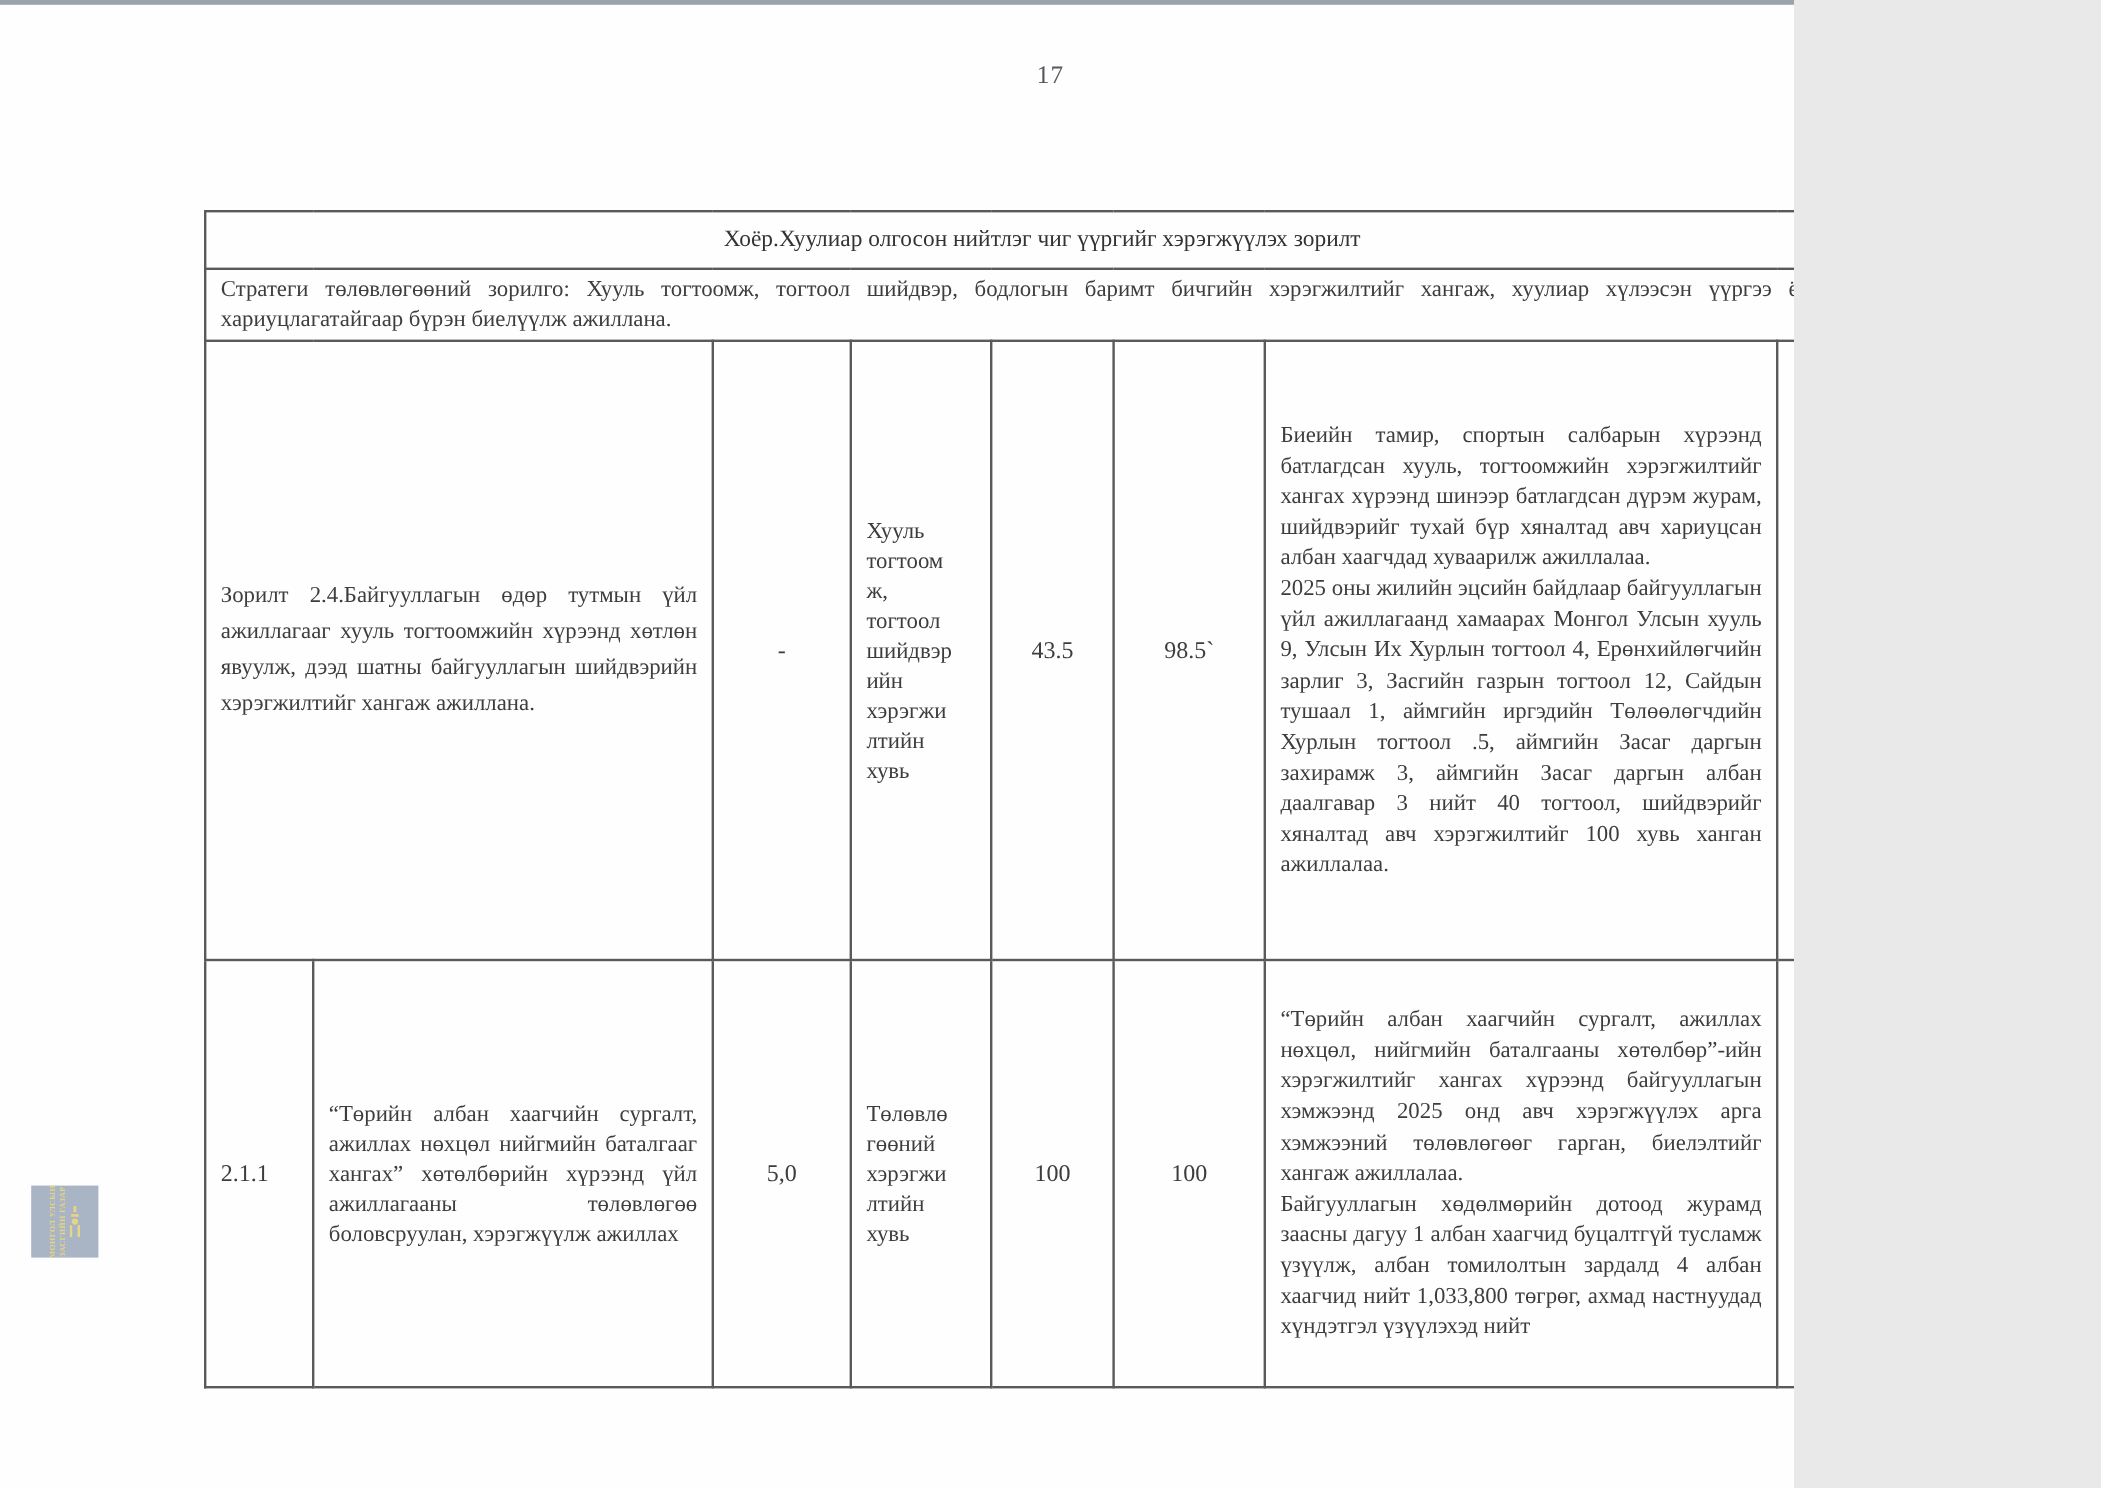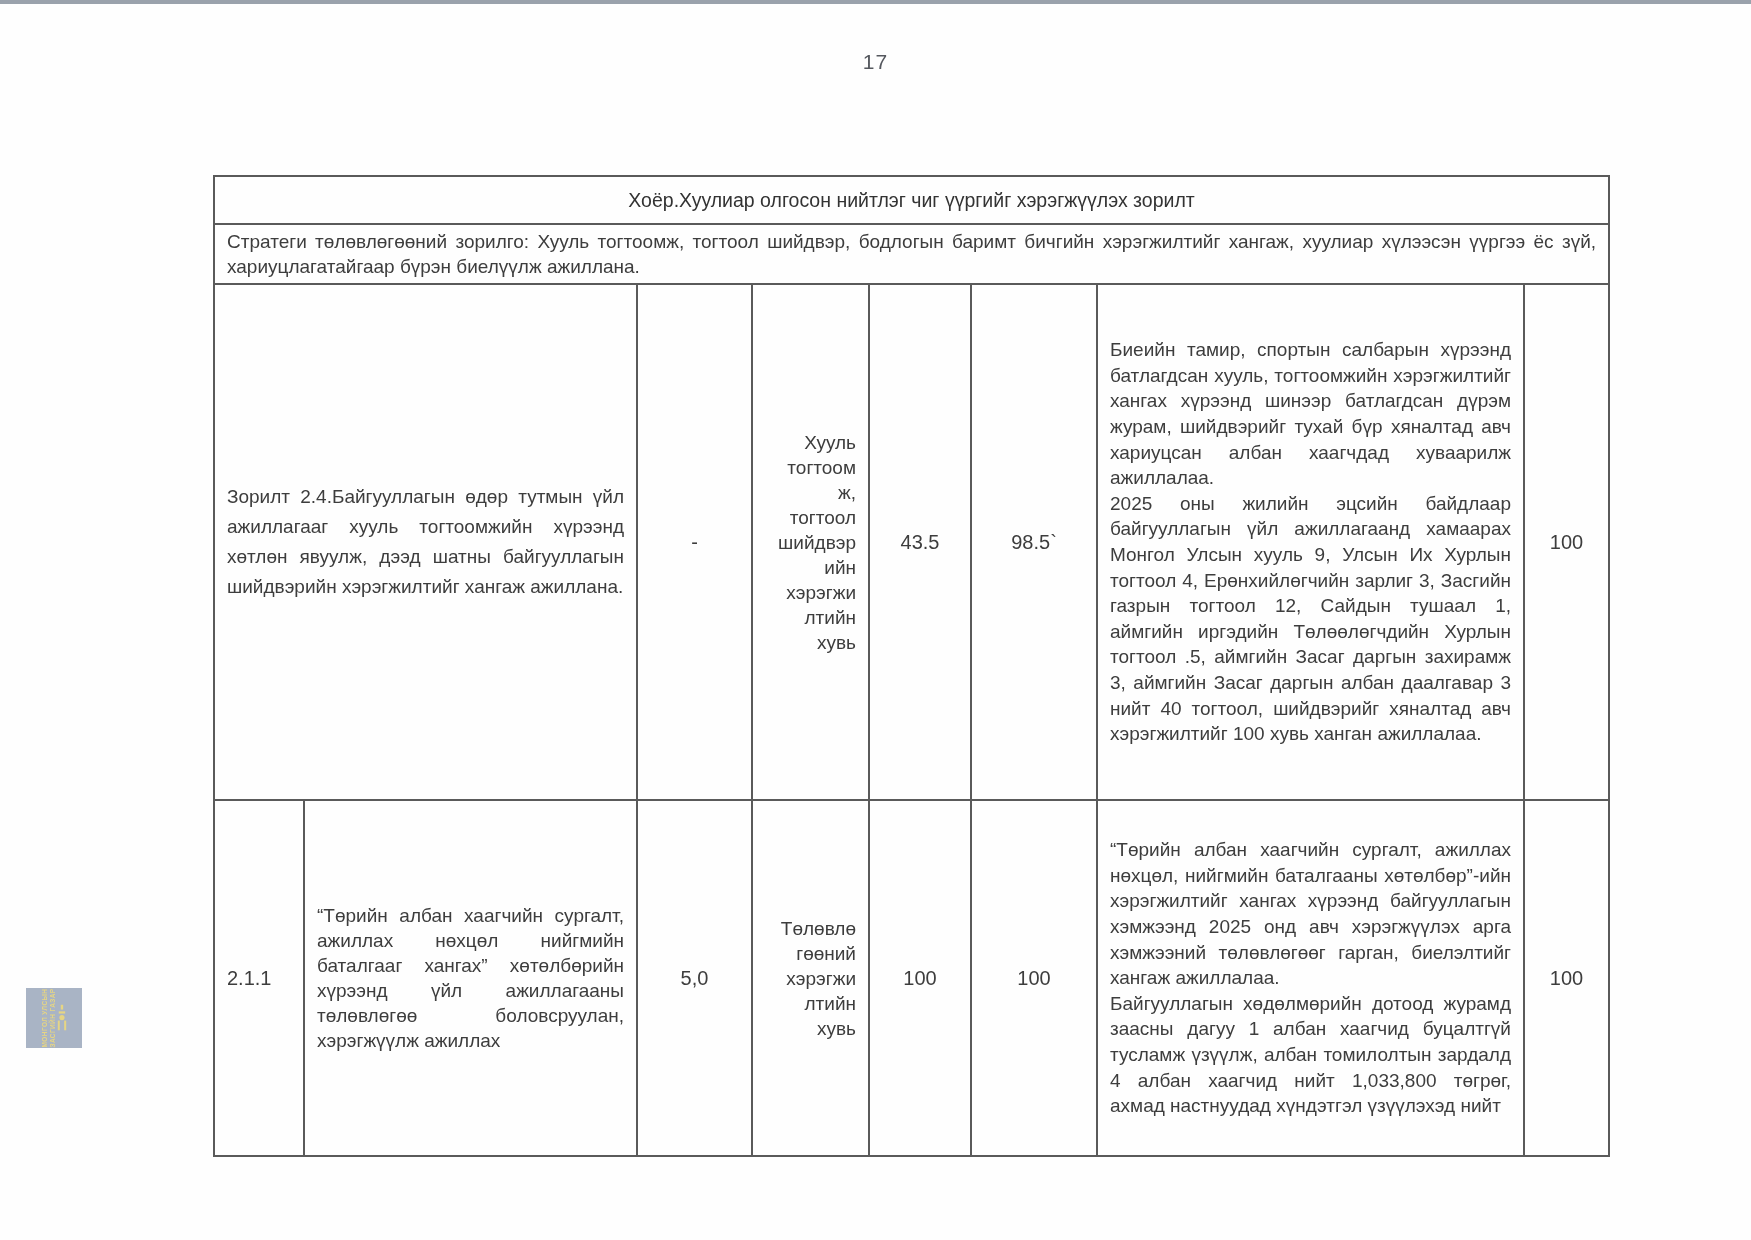--- a/index.html
+++ b/index.html
@@ -1,20 +1,20 @@
 <!DOCTYPE html>
 <html><head>
 <meta charset="utf-8">
 <style>
   html,body { margin:0; padding:0; background:#e9e9e9; }
   .page {
     position:relative;
-    width:1751px; height:1240px;
+    width:1495px; height:1240px;
     background:#fefefe;
-    font-family:Liberation Sans, sans-serif;
+    font-family:Liberation Serif, serif;
     color:#3d3d3d;
     overflow:hidden;
   }
   .scan-edge {
     position:absolute; top:0; left:0;
     width:100%; height:4px;
     background:#9aa2ac;
   }
   .page-number {
     position:absolute; top:50px; left:0; width:1751px;
@@ -22,35 +22,34 @@
     font-size:21px; color:#55585e;
     letter-spacing:1px;
   }
   .report-table {
     position:absolute; left:170px; top:175px;
     width:1395px;
     border-collapse:collapse;
     table-layout:fixed;
     font-size:19px;
     color:#3d3d3d;
-    margin-left:43px;
   }
   .report-table td {
     border:2px solid #5a5a5a;
     padding:4px 12px;
     vertical-align:middle;
     overflow:hidden;
   }
   .t-title   { text-align:center; font-size:19.5px; color:#333; }
   .t-strategy{ text-align:justify; line-height:25px; padding:4px 14px; }
   .goal-cell { text-align:justify; line-height:30px; padding:6px 16px; }
   .task-cell { text-align:justify; line-height:25px; padding:6px 16px; }
   .num-cell  { text-align:center; font-size:20px; }
   .id-cell   { text-align:left; font-size:20px; }
-  .ind-cell  { text-align:right; line-height:25px; white-space:pre-line; padding:4px 8px 4px 14px;border-radius:19px; }
+  .ind-cell  { text-align:left; line-height:25px; white-space:pre-line; padding:4px 8px 4px 14px;border-radius:19px; }
   .desc-cell {
     vertical-align:top;
     text-align:justify;
     line-height:25.6px;
     white-space:pre-line;
     padding:5px 13px;
   }
   .stamp {
     position:absolute; left:26px; top:988px;
     width:56px; height:60px;

